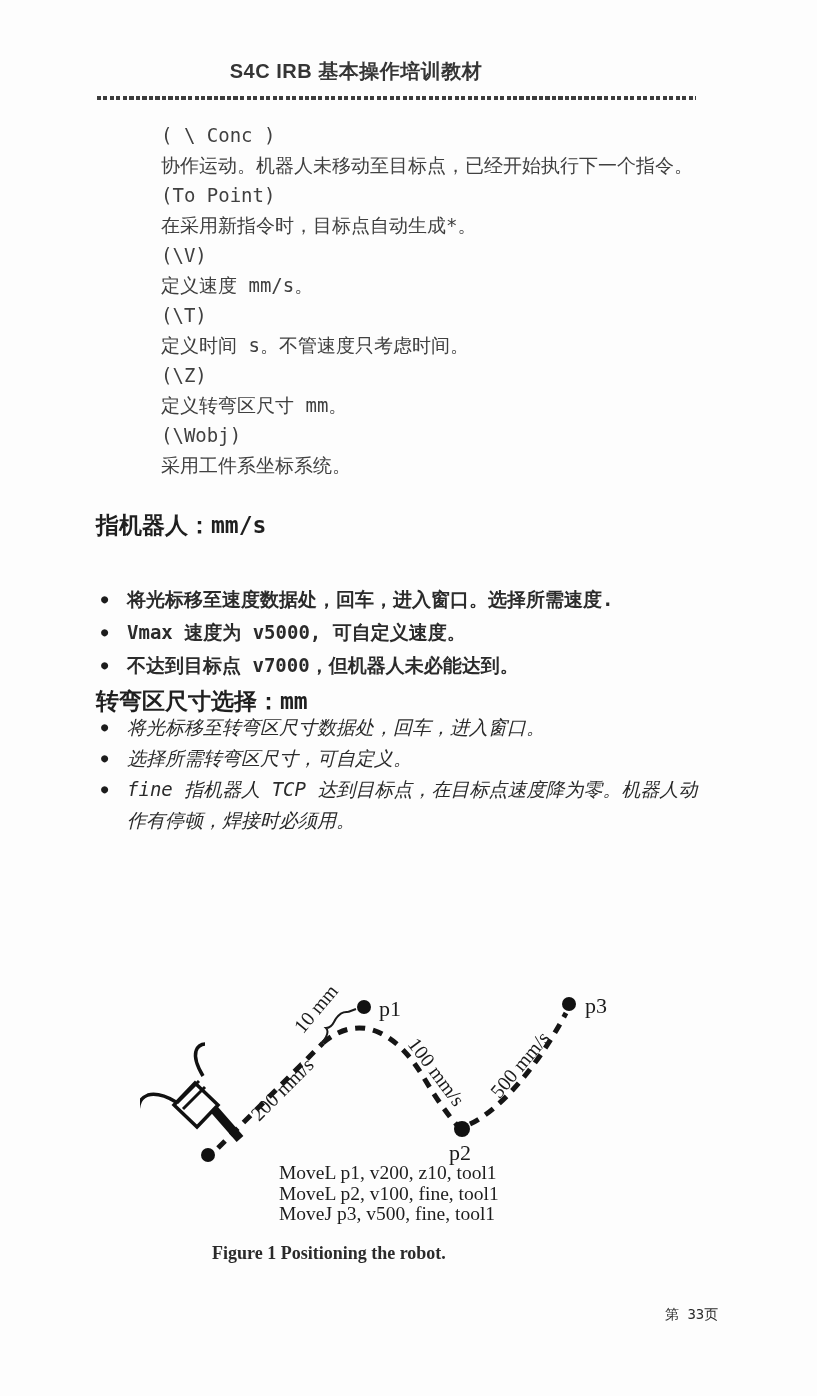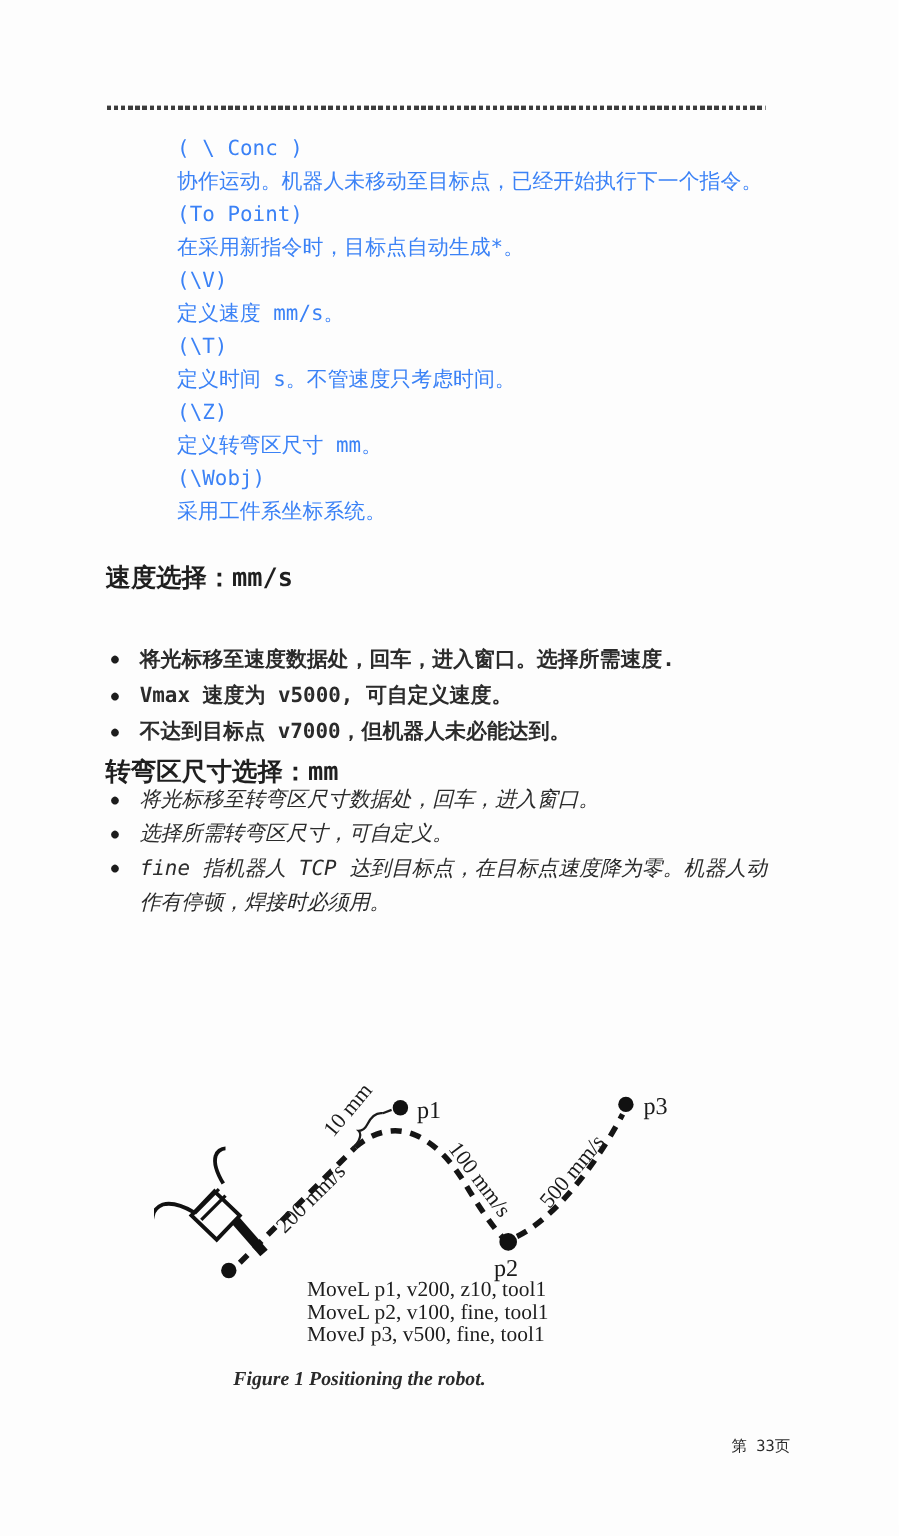--- a/index.html
+++ b/index.html
@@ -18,21 +18,21 @@
     color:#353535;letter-spacing:0.5px;
     font-family:"Liberation Sans","DejaVu Sans",sans-serif;
   }
   .header-rule{
     position:absolute;left:97px;top:96px;width:599px;height:4px;
     background:repeating-linear-gradient(90deg,#3c3c3c 0 4px,transparent 4px 6.5px);
   }
   
   .param-list{
     position:absolute;left:161px;top:120px;width:580px;
-    font-size:19px;line-height:30px;color:#3b82f6;
+    font-size:19px;line-height:30px;color:#404040;
   }
   .param-line{white-space:pre;}
   
   .sec-heading{
     position:absolute;left:96px;margin:0;
     font-size:23px;font-weight:bold;color:#1f1f1f;
     font-family:"DejaVu Sans Mono","DejaVu Sans",sans-serif;
   }
   .sec-heading.speed{top:510px;}
   .sec-heading.zone{top:686px;}
@@ -52,51 +52,52 @@
   .figure-svg{position:absolute;left:140px;top:950px;width:500px;height:290px;}
   .fig-label{font-family:"Liberation Serif","DejaVu Serif",serif;fill:#1b1b1b;}
   .code-block{
     position:absolute;left:243px;top:1163px;
     font-family:"Liberation Serif","DejaVu Serif",serif;
     font-size:19.5px;line-height:20.5px;color:#1d1d1d;margin-left:36px;
   }
   .fig-caption{
     position:absolute;left:212px;top:1243px;
     font-family:"Liberation Serif","DejaVu Serif",serif;
-    font-style:italic;font-weight:600;font-size:18px;color:#2a2a2a;
+    font-weight:600;font-size:18px;color:#2a2a2a;
   }
   
   .page-number{
     position:absolute;left:665px;top:1306px;
     font-size:14px;color:#2b2b2b;
   }
 </style>
 </head>
 <body>
 
 <div class="page">
 
+  <div class="doc-title">S4C IRB 基本操作培训教材</div>
   <div class="header-rule"></div>
 
   <div class="param-list">
     <div class="param-line">( \ Conc )</div>
     <div class="param-line">协作运动。机器人未移动至目标点，已经开始执行下一个指令。</div>
     <div class="param-line">(To Point)</div>
     <div class="param-line">在采用新指令时，目标点自动生成*。</div>
     <div class="param-line">(\V)</div>
     <div class="param-line">定义速度 mm/s。</div>
     <div class="param-line">(\T)</div>
     <div class="param-line">定义时间 s。不管速度只考虑时间。</div>
     <div class="param-line">(\Z)</div>
     <div class="param-line">定义转弯区尺寸 mm。</div>
     <div class="param-line">(\Wobj)</div>
     <div class="param-line">采用工件系坐标系统。</div>
   </div>
 
-  <h2 class="sec-heading speed">速度选择：mm/s</h2>
+  <h2 class="sec-heading speed">指机器人：mm/s</h2>
   <ul class="bullets speed">
     <li>将光标移至速度数据处，回车，进入窗口。选择所需速度.</li>
     <li>Vmax 速度为 v5000, 可自定义速度。</li>
     <li>不达到目标点 v7000，但机器人未必能达到。</li>
   </ul>
 
   <h2 class="sec-heading zone">转弯区尺寸选择：mm</h2>
   <ul class="bullets zone">
     <li>将光标移至转弯区尺寸数据处，回车，进入窗口。</li>
     <li>选择所需转弯区尺寸，可自定义。</li>

